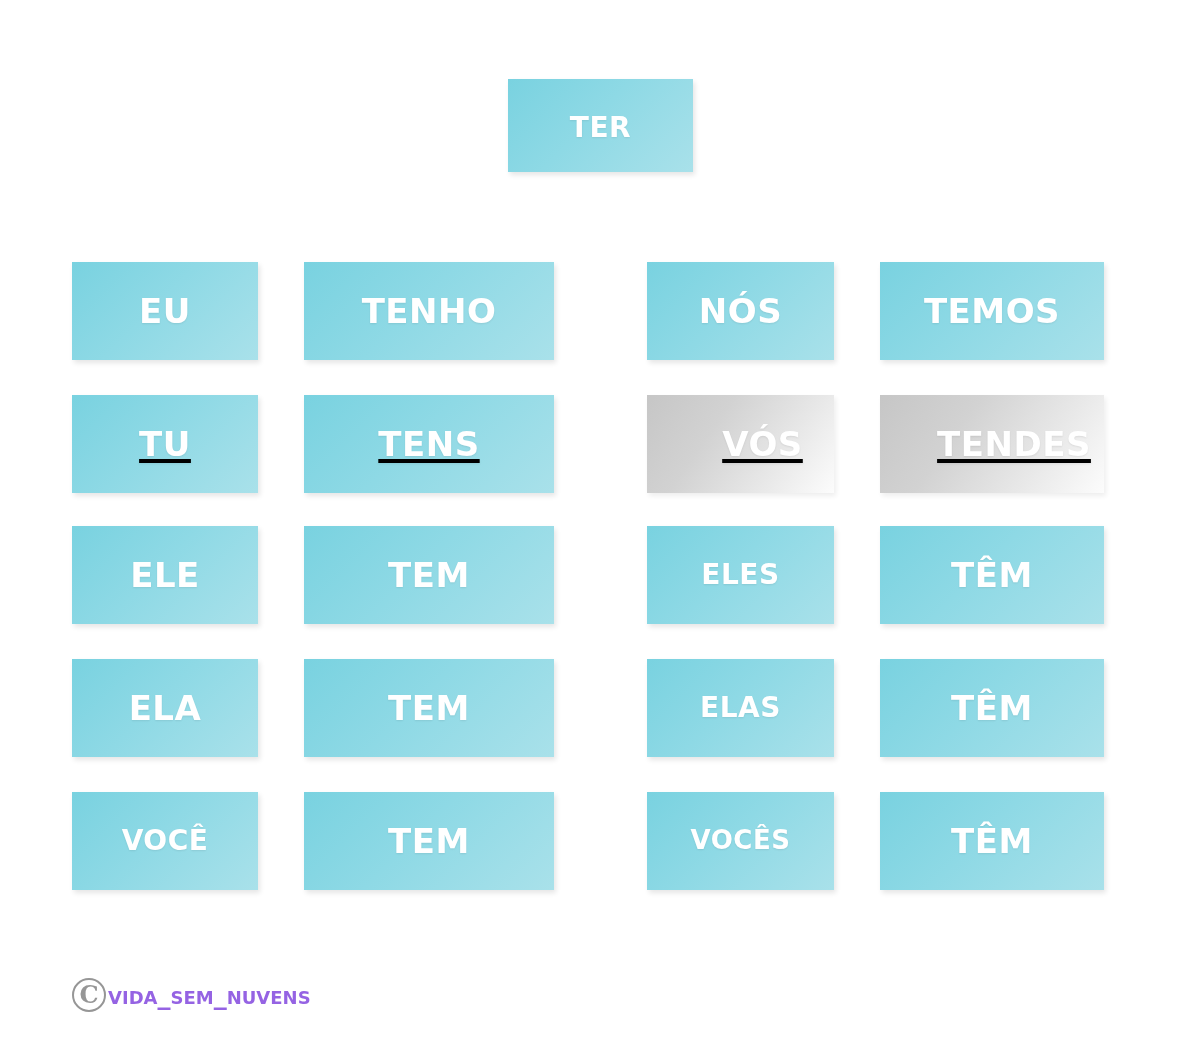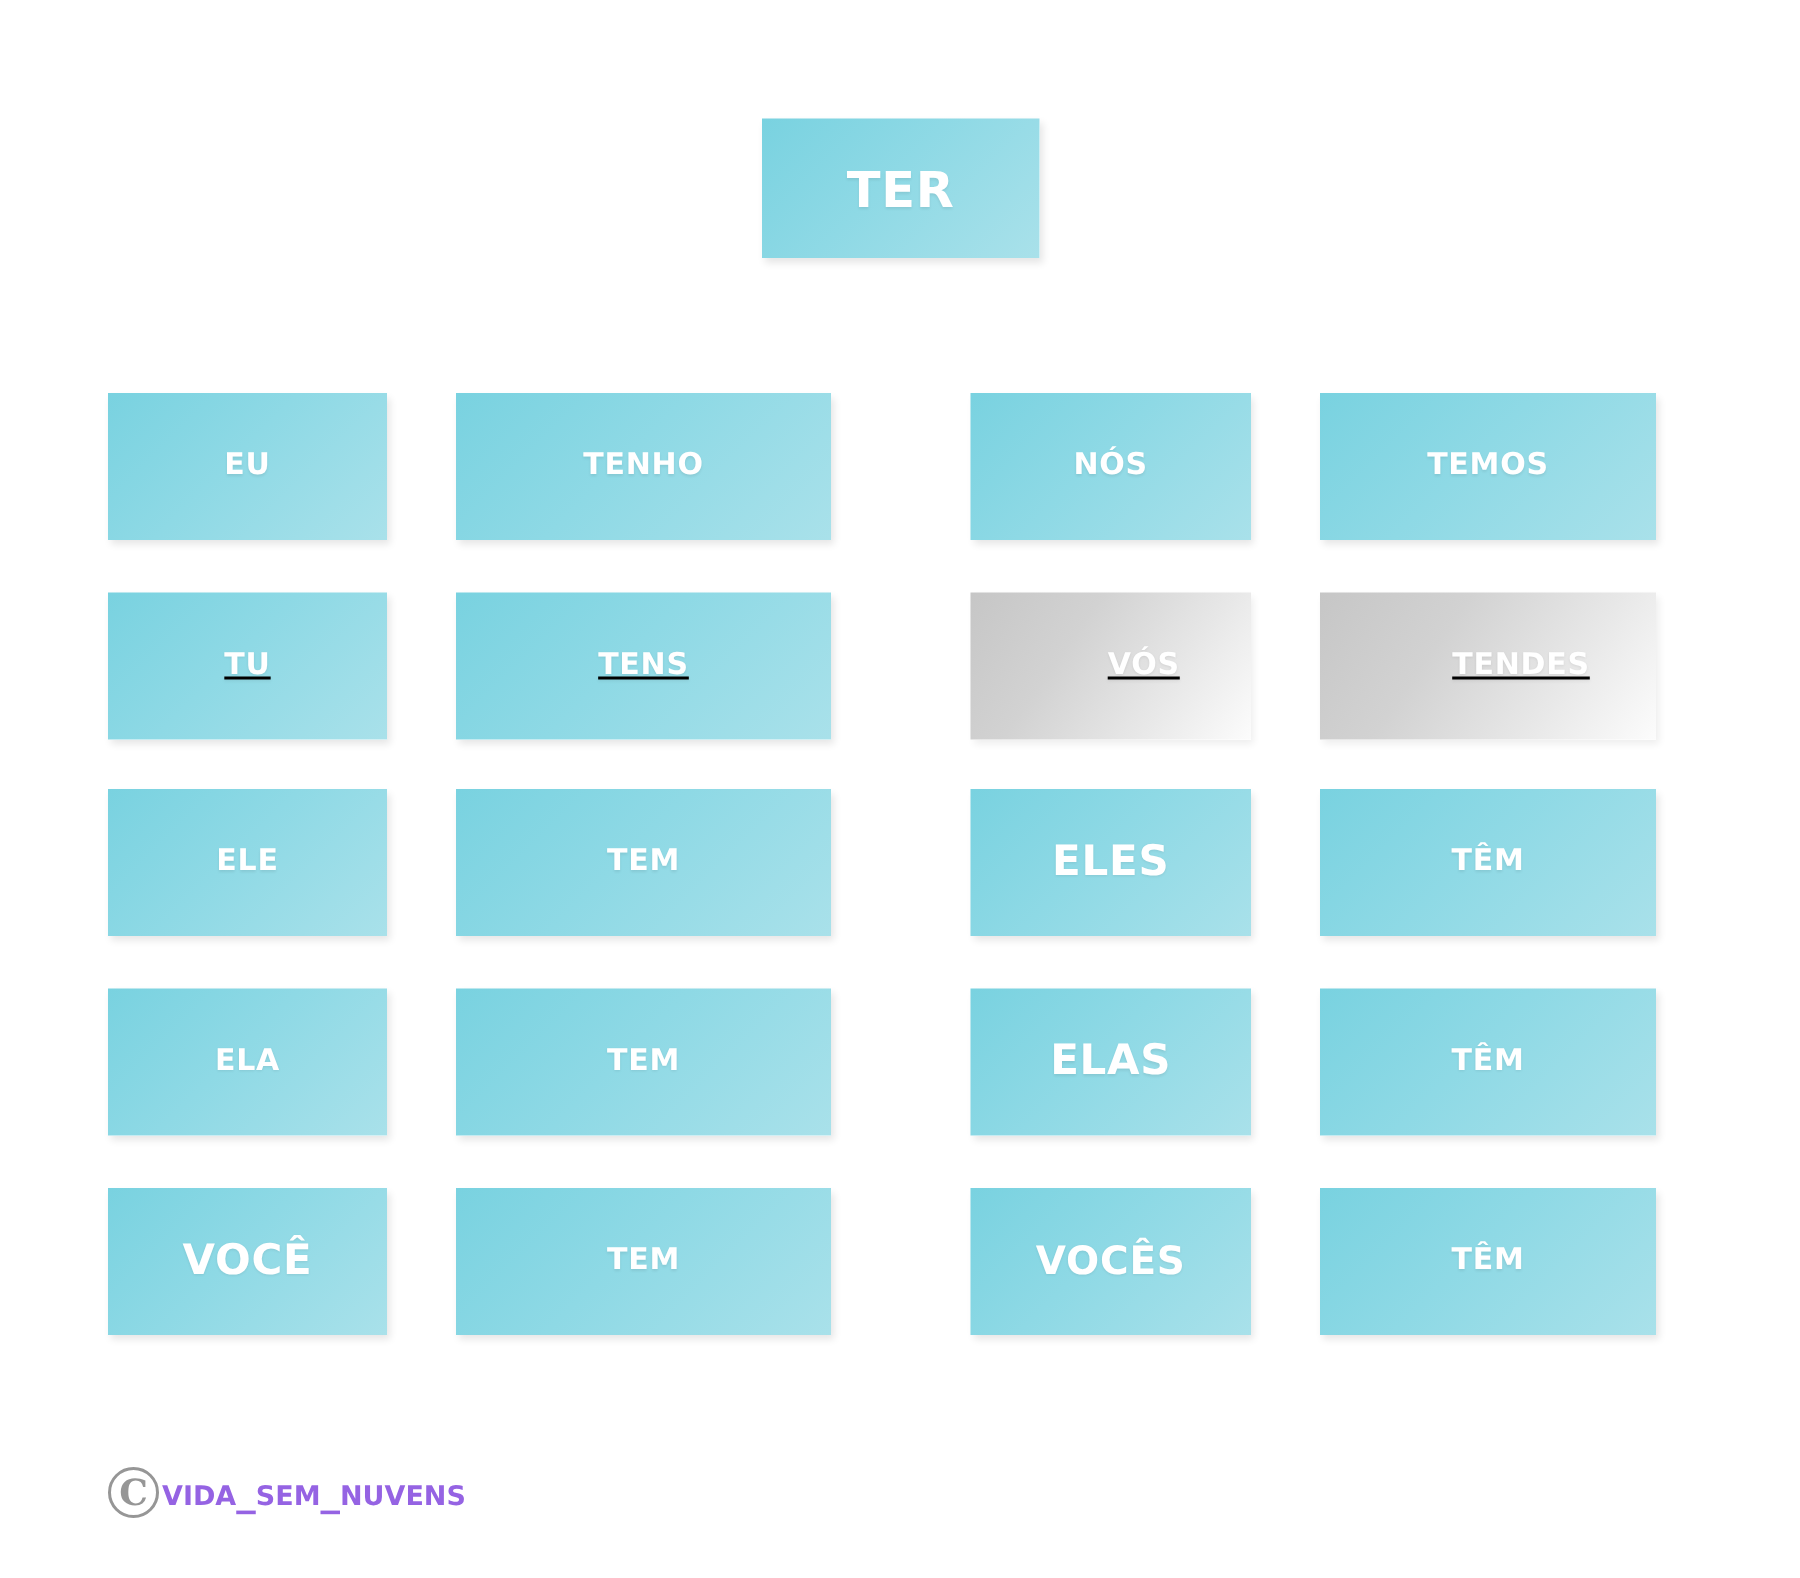--- a/index.html
+++ b/index.html
@@ -53,37 +53,37 @@
   }
 
   
   #title-card {
     left: 508px;
     top: 79px;
     width: 185px;
     height: 93px;
   }
   #title-card .txt {
-    font-size: 47px;
+    font-size: 40px;
     top: -3px;
   }
 
   
   .c1 { left: 72px;  width: 186px; }
   .c2 { left: 304px; width: 250px; }
   .c3 { left: 647px; width: 187px; }
   .c4 { left: 880px; width: 224px; }
 
   .r1 { top: 262px; } .r2 { top: 395px; text-decoration: underline; } .r3 { top: 526px; }
   .r4 { top: 659px; } .r5 { top: 792px; }
 
   .grid-cell { height: 98px; }
 
   
-  .fs-lg  .txt { font-size: 29px; }
+  .fs-lg  .txt { font-size: 48px; }
   .fs-md  .txt { font-size: 40px; }
   .fs-sm  .txt { font-size: 37px; }
 
   
   #watermark {
     position: absolute;
     left: 72px;
     top: 978px;
     display: flex;
     align-items: center;

